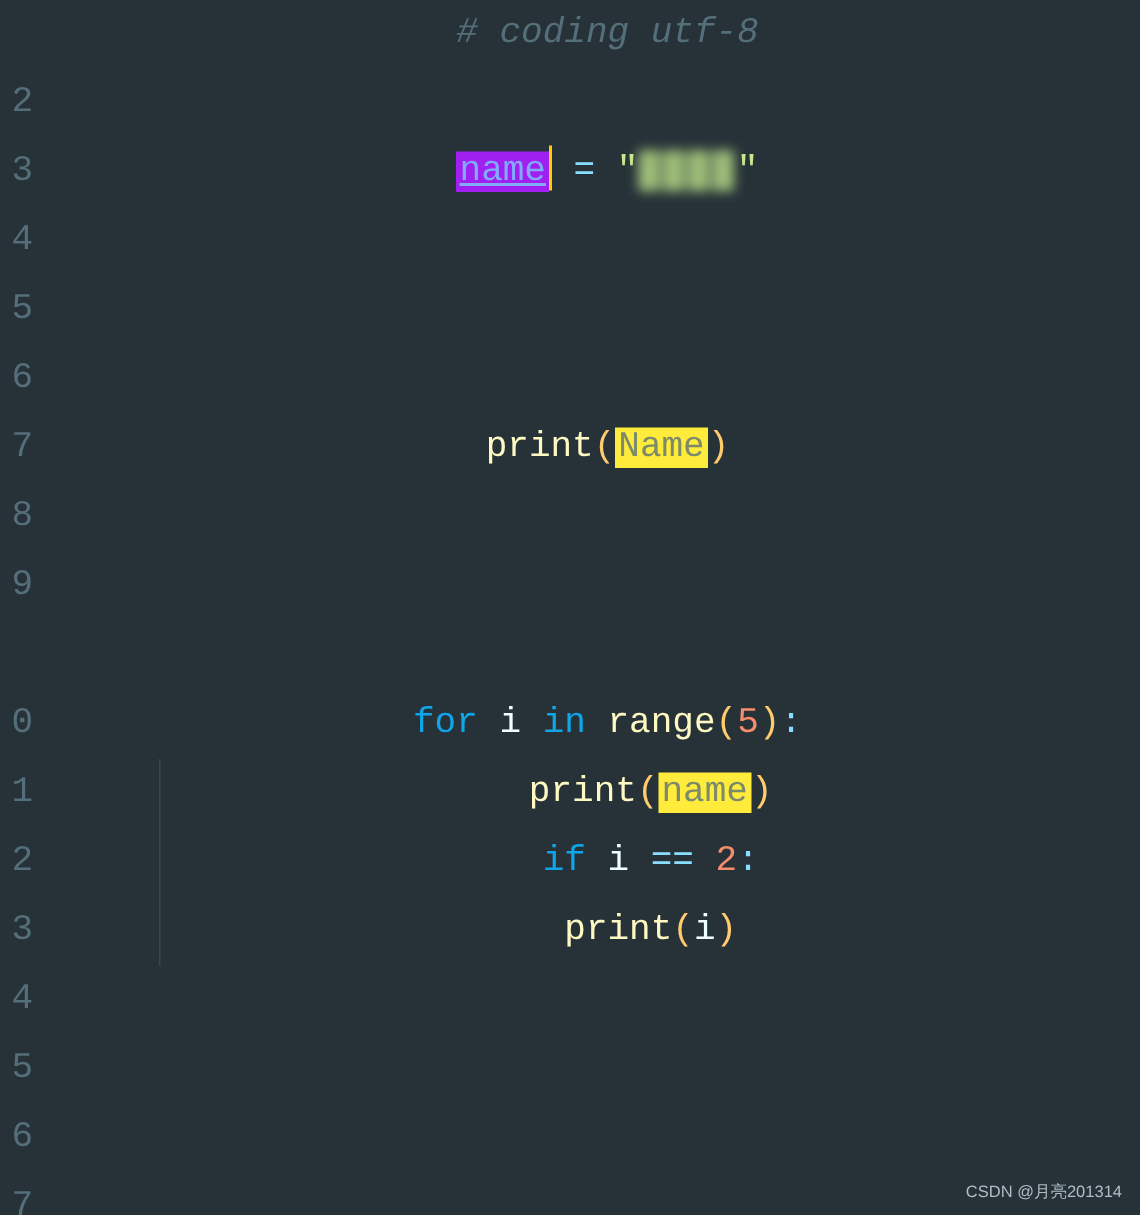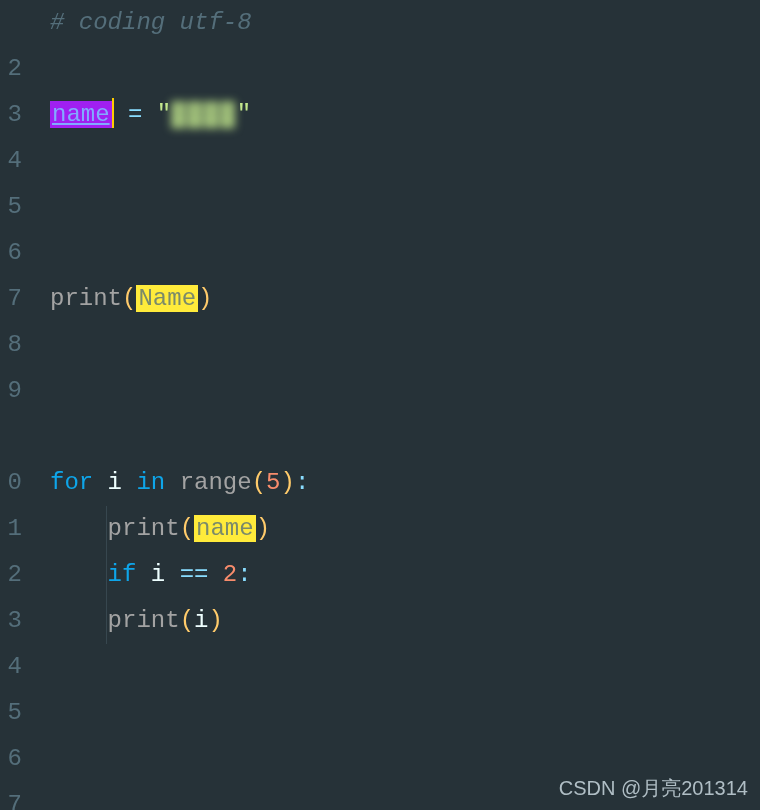--- a/index.html
+++ b/index.html
@@ -32,30 +32,31 @@
     .gutter-line {
       height: 46px;
       line-height: 46px;
       font-size: 24px;
     }
     .code-area {
       flex: 1;
       padding-left: 20px;
       padding-top: 0px;
       color: #eeffff;
+      text-align: center;
     }
     .code-line {
       height: 46px;
       line-height: 46px;
       white-space: pre;
       position: relative;
     }
     .comment { color: #546e7a; font-style: italic; }
     .keyword { color: #0ea5e9; }
-    .builtin { color: #a3a3a3; }
+    .builtin { color: #fef9c3; }
     .string { color: #c3e88d; }
     .number { color: #f78c6c; }
     .operator { color: #89ddff; }
     .identifier { color: #eeffff; }
     .paren { color: #ffcb6b; }
     .colon { color: #89ddff; }
     
     .highlight-purple {
       background: #a020f0;
       color: #82aaff;
@@ -88,21 +89,21 @@
       filter: blur(4px);
       color: #c3e88d;
       letter-spacing: 2px;
       font-weight: bold;
     }
     .watermark {
       position: absolute;
       bottom: 8px;
       right: 12px;
       color: #b0bec5;
-      font-size: 20px;
+      font-size: 11px;
       font-family: Arial, sans-serif;
     }
   </style>
 </head>
 <body>
 
 <div class="editor">
   <div class="gutter">
     <div class="gutter-line"></div>
     <div class="gutter-line">2</div>

